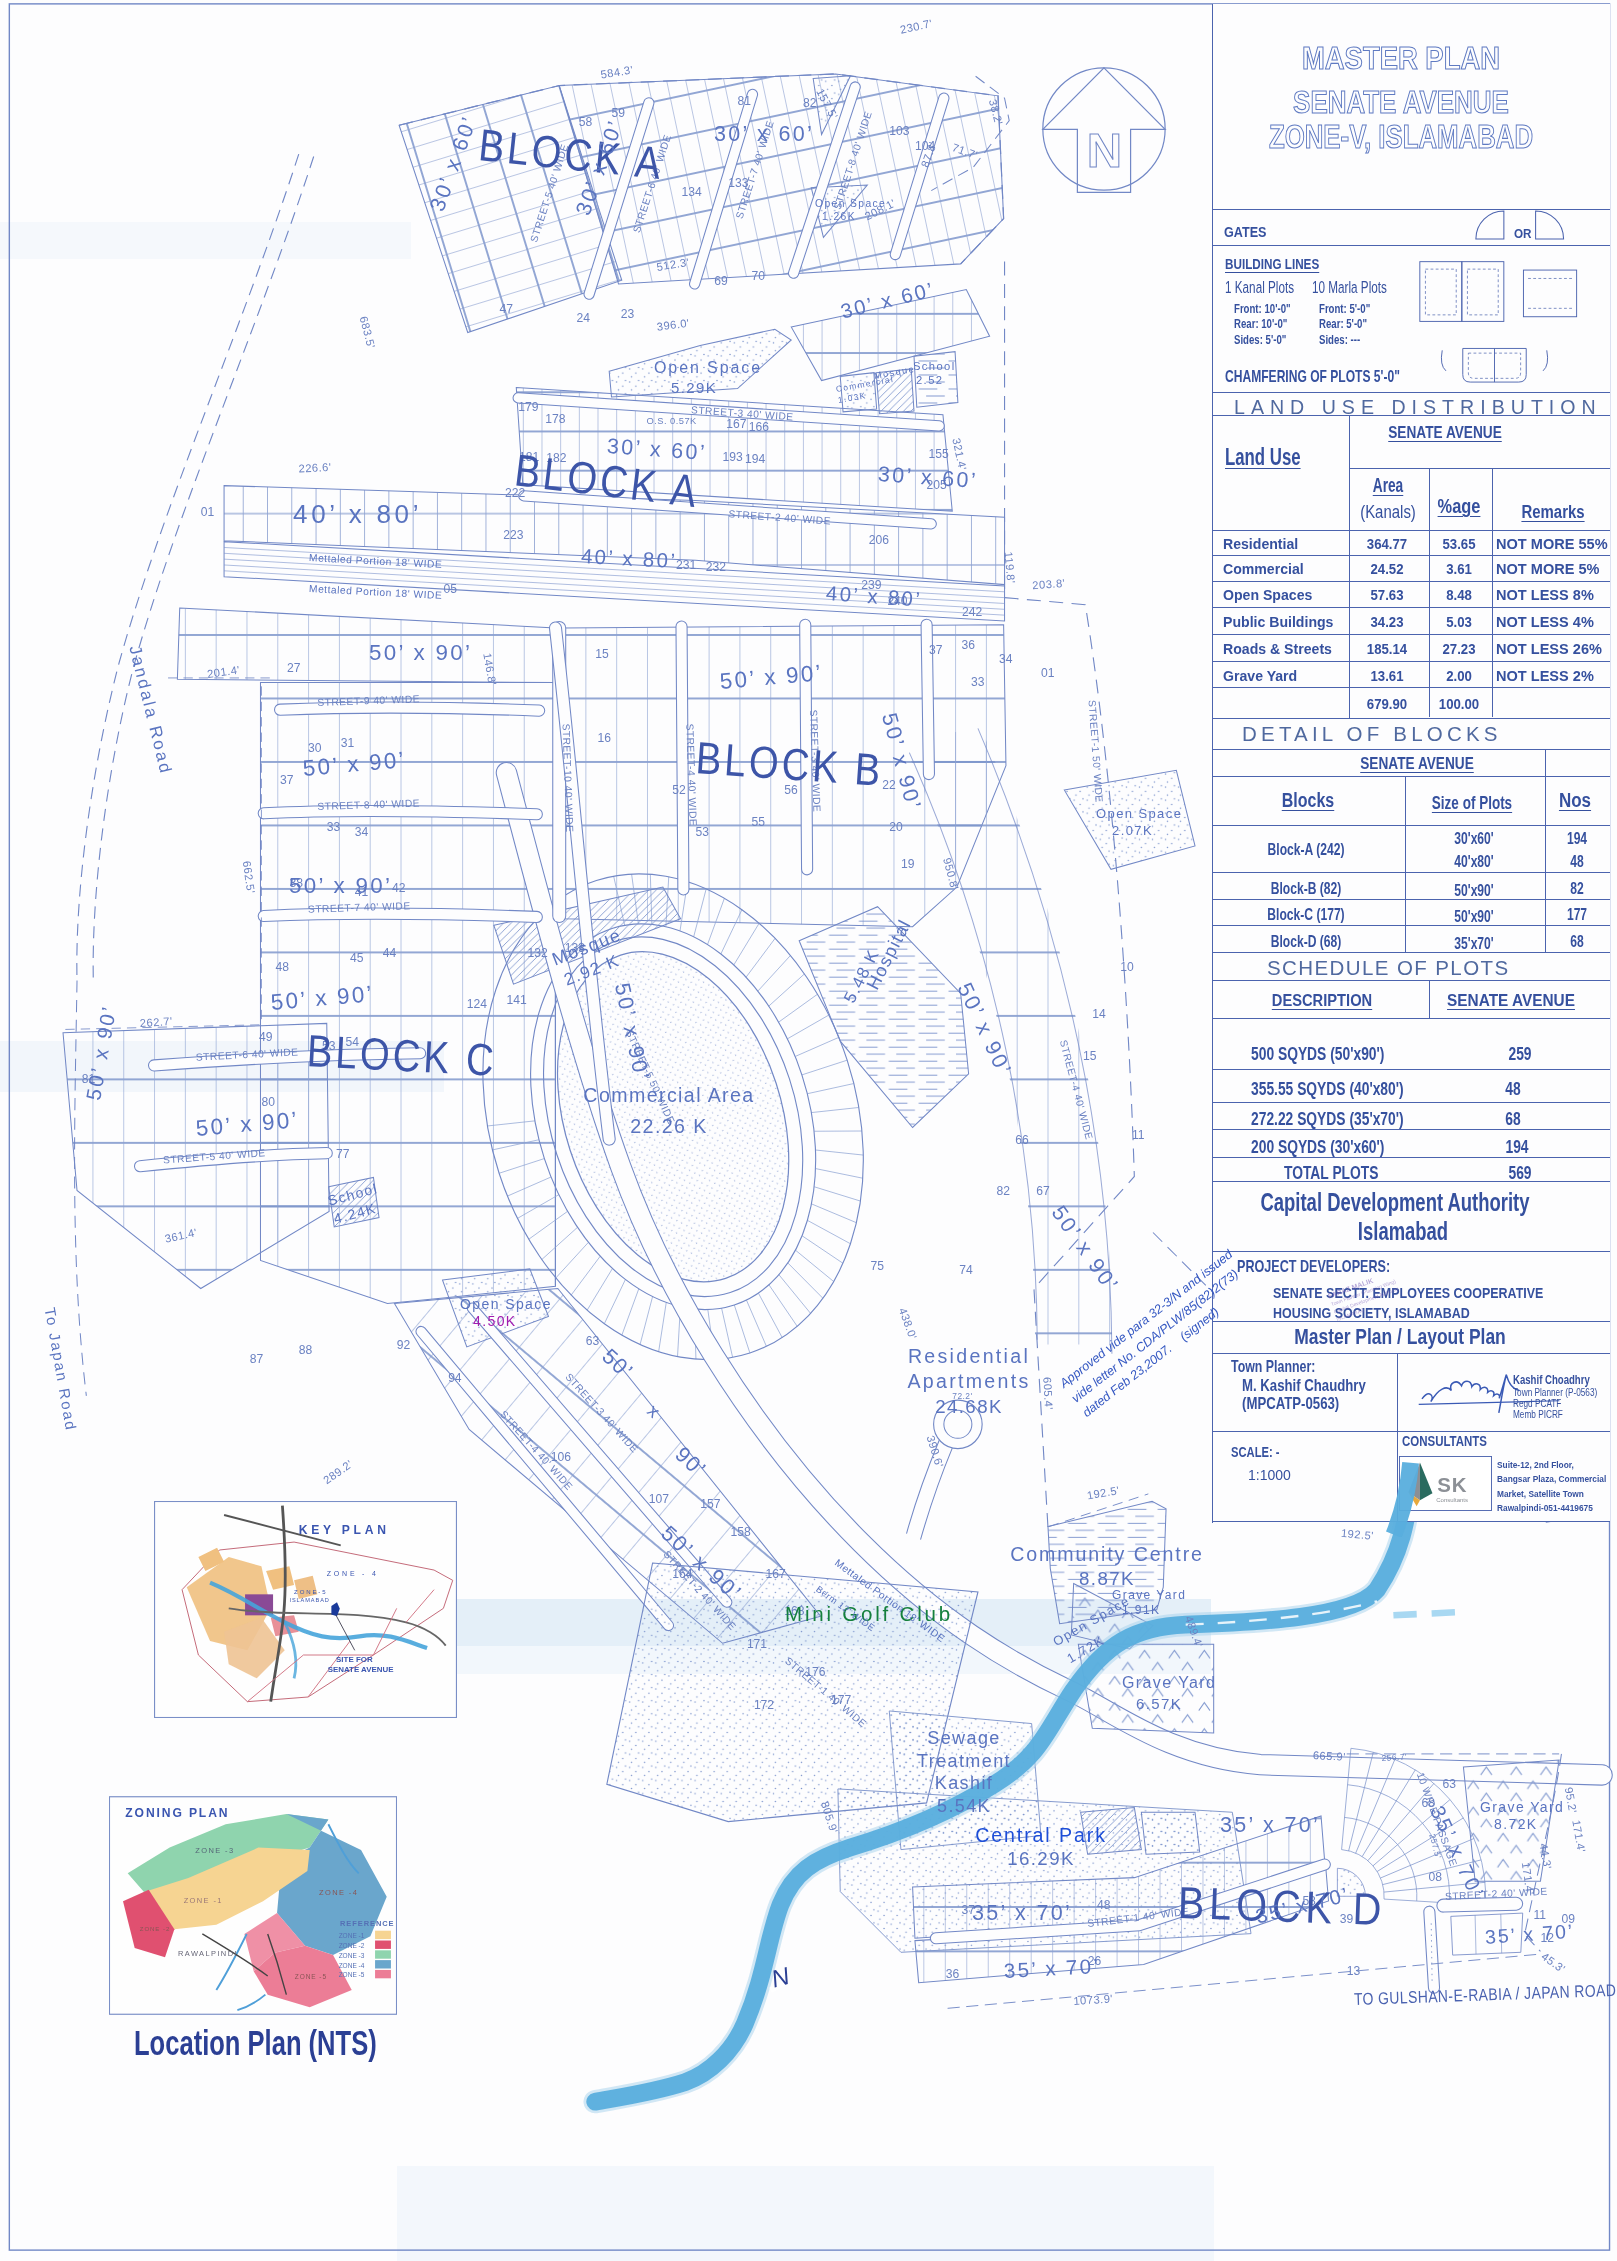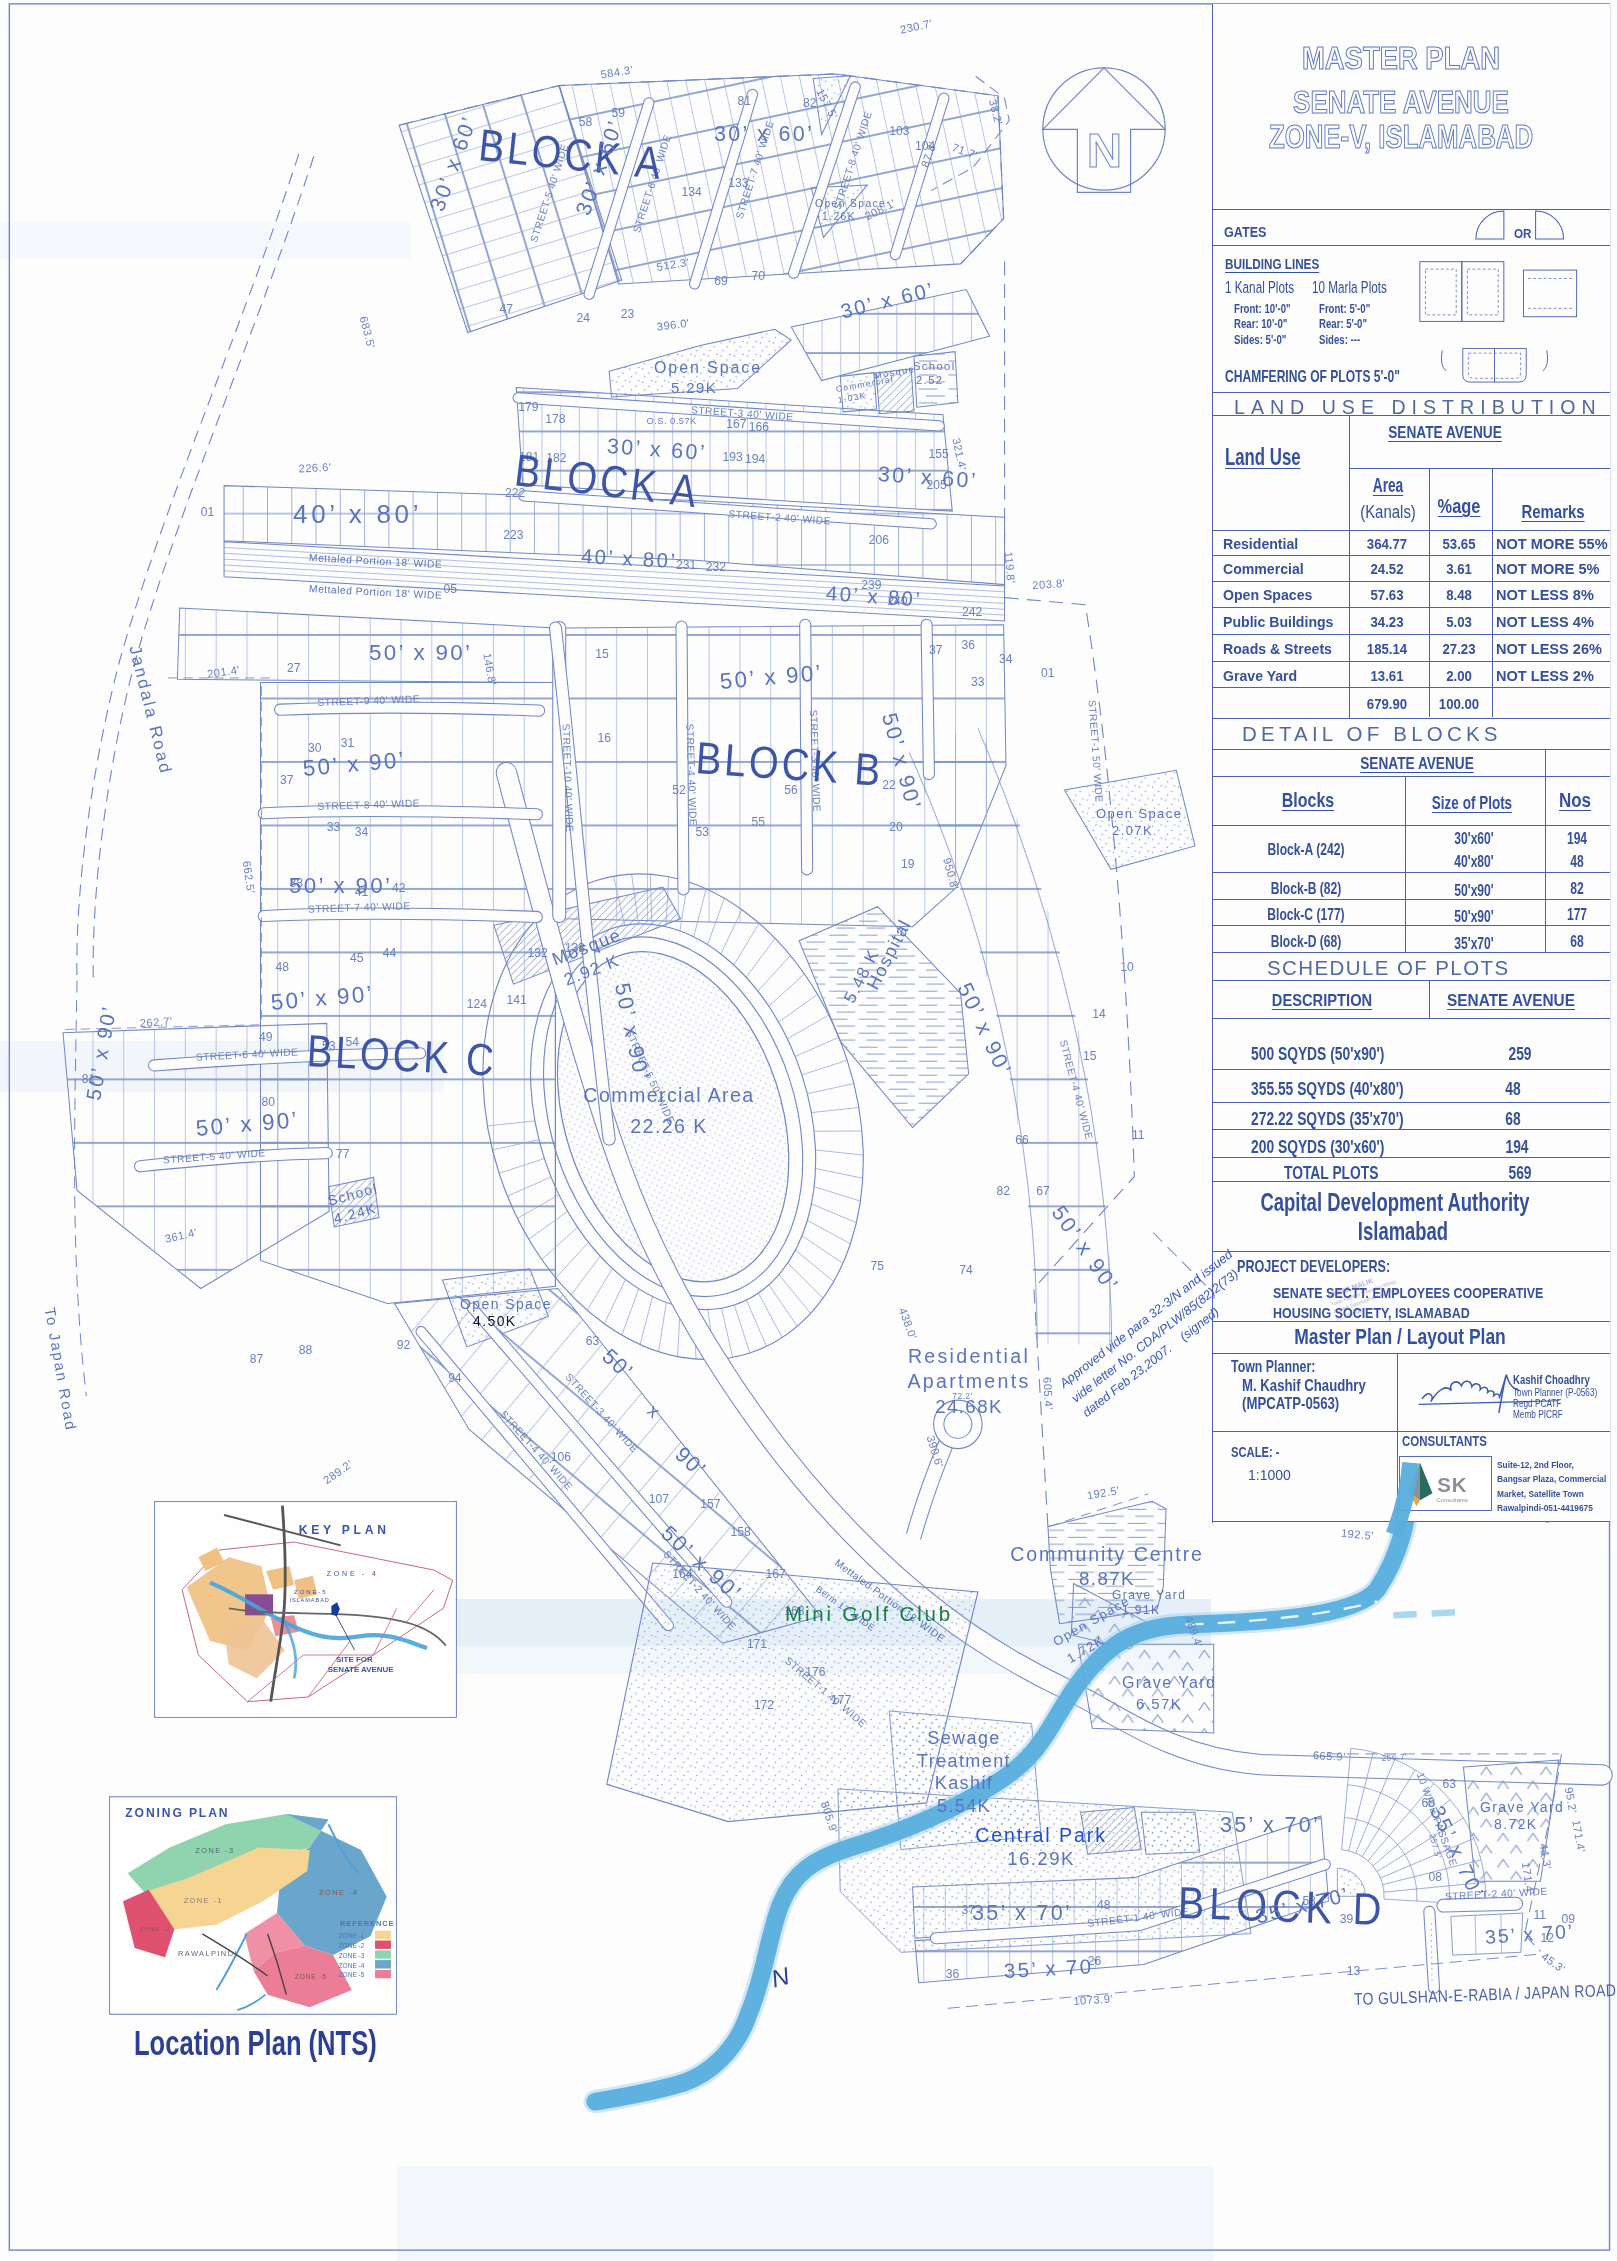--- a/index.html
+++ b/index.html
@@ -401,21 +401,21 @@
 <div class="abs" style="left:1068px;top:1652px;font-size:13px;color:#5a74c0;letter-spacing:1.4px;font-weight:normal;white-space:nowrap;transform:rotate(-30deg);transform-origin:0 50%;">1.72K</div>
 <div class="abs" style="left:1122px;top:1674px;font-size:16px;color:#5a74c0;letter-spacing:1.4px;font-weight:normal;white-space:nowrap;">Grave Yard</div>
 <div class="abs" style="left:1136px;top:1695px;font-size:15px;color:#5a74c0;letter-spacing:1.4px;font-weight:normal;white-space:nowrap;">6.57K</div>
 <div class="abs" style="left:1480px;top:1799px;font-size:14px;color:#5a74c0;letter-spacing:1.4px;font-weight:normal;white-space:nowrap;">Grave Yard</div>
 <div class="abs" style="left:1494px;top:1816px;font-size:14px;color:#5a74c0;letter-spacing:1.4px;font-weight:normal;white-space:nowrap;">8.72K</div>
 <div class="abs" style="left:654px;top:359px;font-size:16px;color:#5a74c0;letter-spacing:1.9px;font-weight:normal;white-space:nowrap;">Open Space</div>
 <div class="abs" style="left:671px;top:379px;font-size:15px;color:#5a74c0;letter-spacing:1.4px;font-weight:normal;white-space:nowrap;">5.29K</div>
 <div class="abs" style="left:1096px;top:806px;font-size:13px;color:#5a74c0;letter-spacing:1.4px;font-weight:normal;white-space:nowrap;">Open Space</div>
 <div class="abs" style="left:1112px;top:823px;font-size:13px;color:#5a74c0;letter-spacing:1.4px;font-weight:normal;white-space:nowrap;">2.07K</div>
 <div class="abs" style="left:460px;top:1296px;font-size:14px;color:#5a74c0;letter-spacing:1.4px;font-weight:normal;white-space:nowrap;">Open Space</div>
-<div class="abs" style="left:473px;top:1313px;font-size:14px;color:#0f172a;letter-spacing:1.4px;font-weight:normal;white-space:nowrap;">4.50K</div>
+<div class="abs" style="left:473px;top:1313px;font-size:14px;color:#a21caf;letter-spacing:1.4px;font-weight:normal;white-space:nowrap;">4.50K</div>
 <div class="abs" style="left:328px;top:1193px;font-size:14px;color:#5a74c0;letter-spacing:1.4px;font-weight:normal;white-space:nowrap;transform:rotate(-15deg);transform-origin:0 50%;">School</div>
 <div class="abs" style="left:334px;top:1211px;font-size:14px;color:#5a74c0;letter-spacing:1.4px;font-weight:normal;white-space:nowrap;transform:rotate(-15deg);transform-origin:0 50%;">4.24K</div>
 <div class="abs" style="left:913px;top:360px;font-size:11.2px;color:#5a74c0;letter-spacing:1.4px;font-weight:normal;white-space:nowrap;">School</div>
 <div class="abs" style="left:916px;top:374px;font-size:11.2px;color:#5a74c0;letter-spacing:1.4px;font-weight:normal;white-space:nowrap;">2.52</div>
 <div class="abs" style="left:1278px;top:1005px;font-size:12px;color:#5a74c0;letter-spacing:1.4px;font-weight:normal;white-space:nowrap;">O.S.</div>
 <div class="abs" style="left:1278px;top:1019px;font-size:12px;color:#5a74c0;letter-spacing:1.4px;font-weight:normal;white-space:nowrap;">1.32K</div>
 <div class="abs" style="left:815px;top:198px;font-size:10.3px;color:#5a74c0;letter-spacing:1.4px;font-weight:normal;white-space:nowrap;">Open Space</div>
 <div class="abs" style="left:822px;top:211px;font-size:10.3px;color:#5a74c0;letter-spacing:1.4px;font-weight:normal;white-space:nowrap;">1.26K</div>
 <div class="abs" style="left:874px;top:371px;font-size:9.3px;color:#5a74c0;letter-spacing:1.4px;font-weight:normal;white-space:nowrap;transform:rotate(-10deg);transform-origin:0 50%;">Mosque</div>
 <div class="abs" style="left:836px;top:384px;font-size:8.4px;color:#5a74c0;letter-spacing:1.4px;font-weight:normal;white-space:nowrap;transform:rotate(-10deg);transform-origin:0 50%;">Commercial</div>

